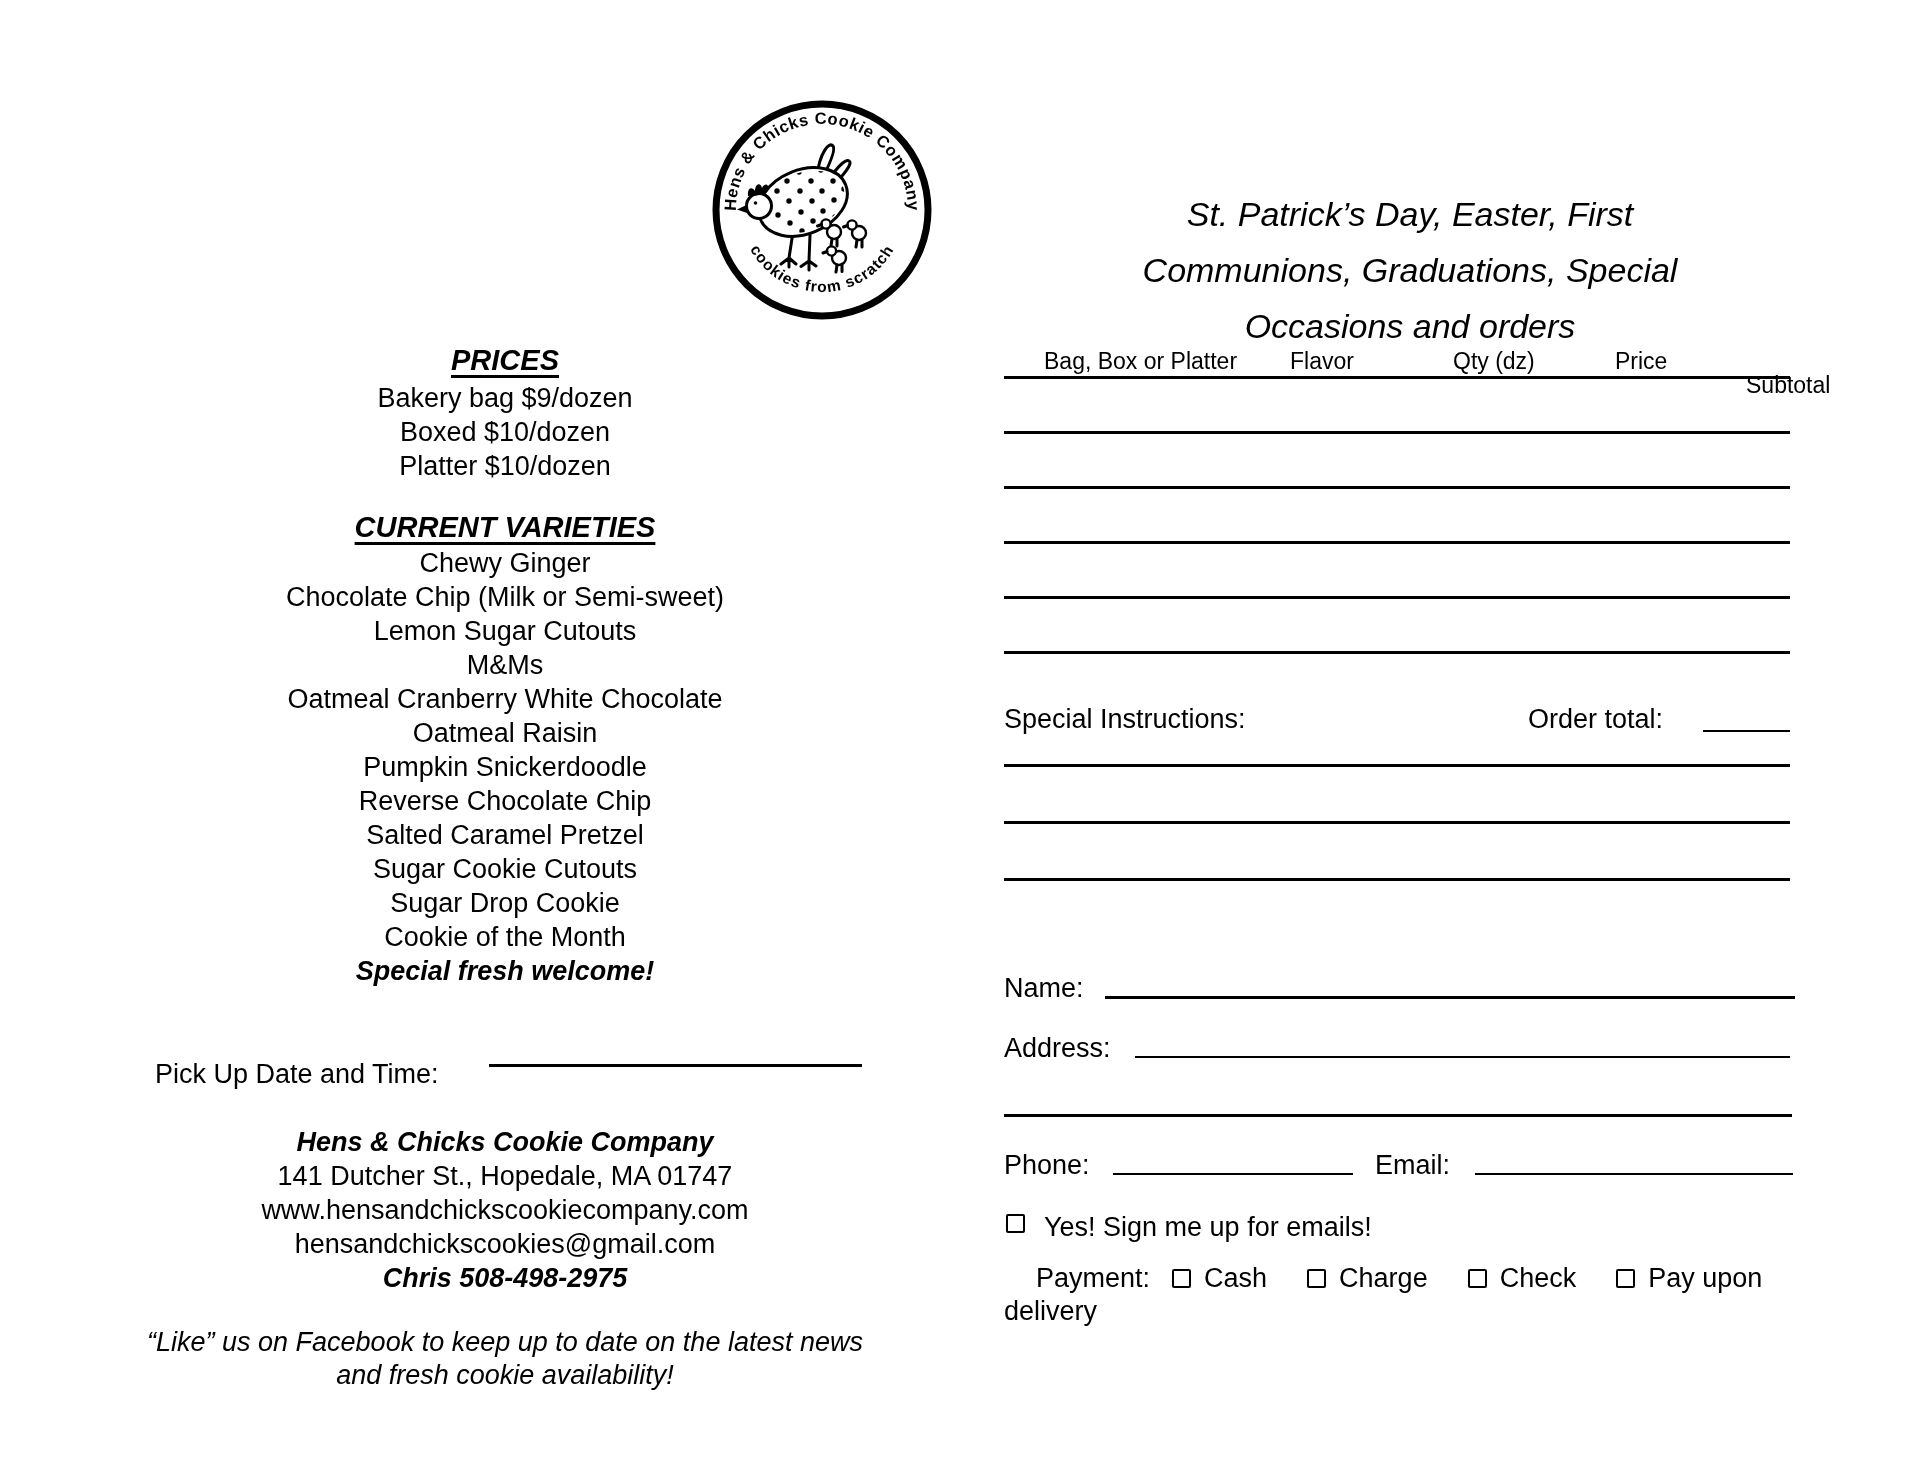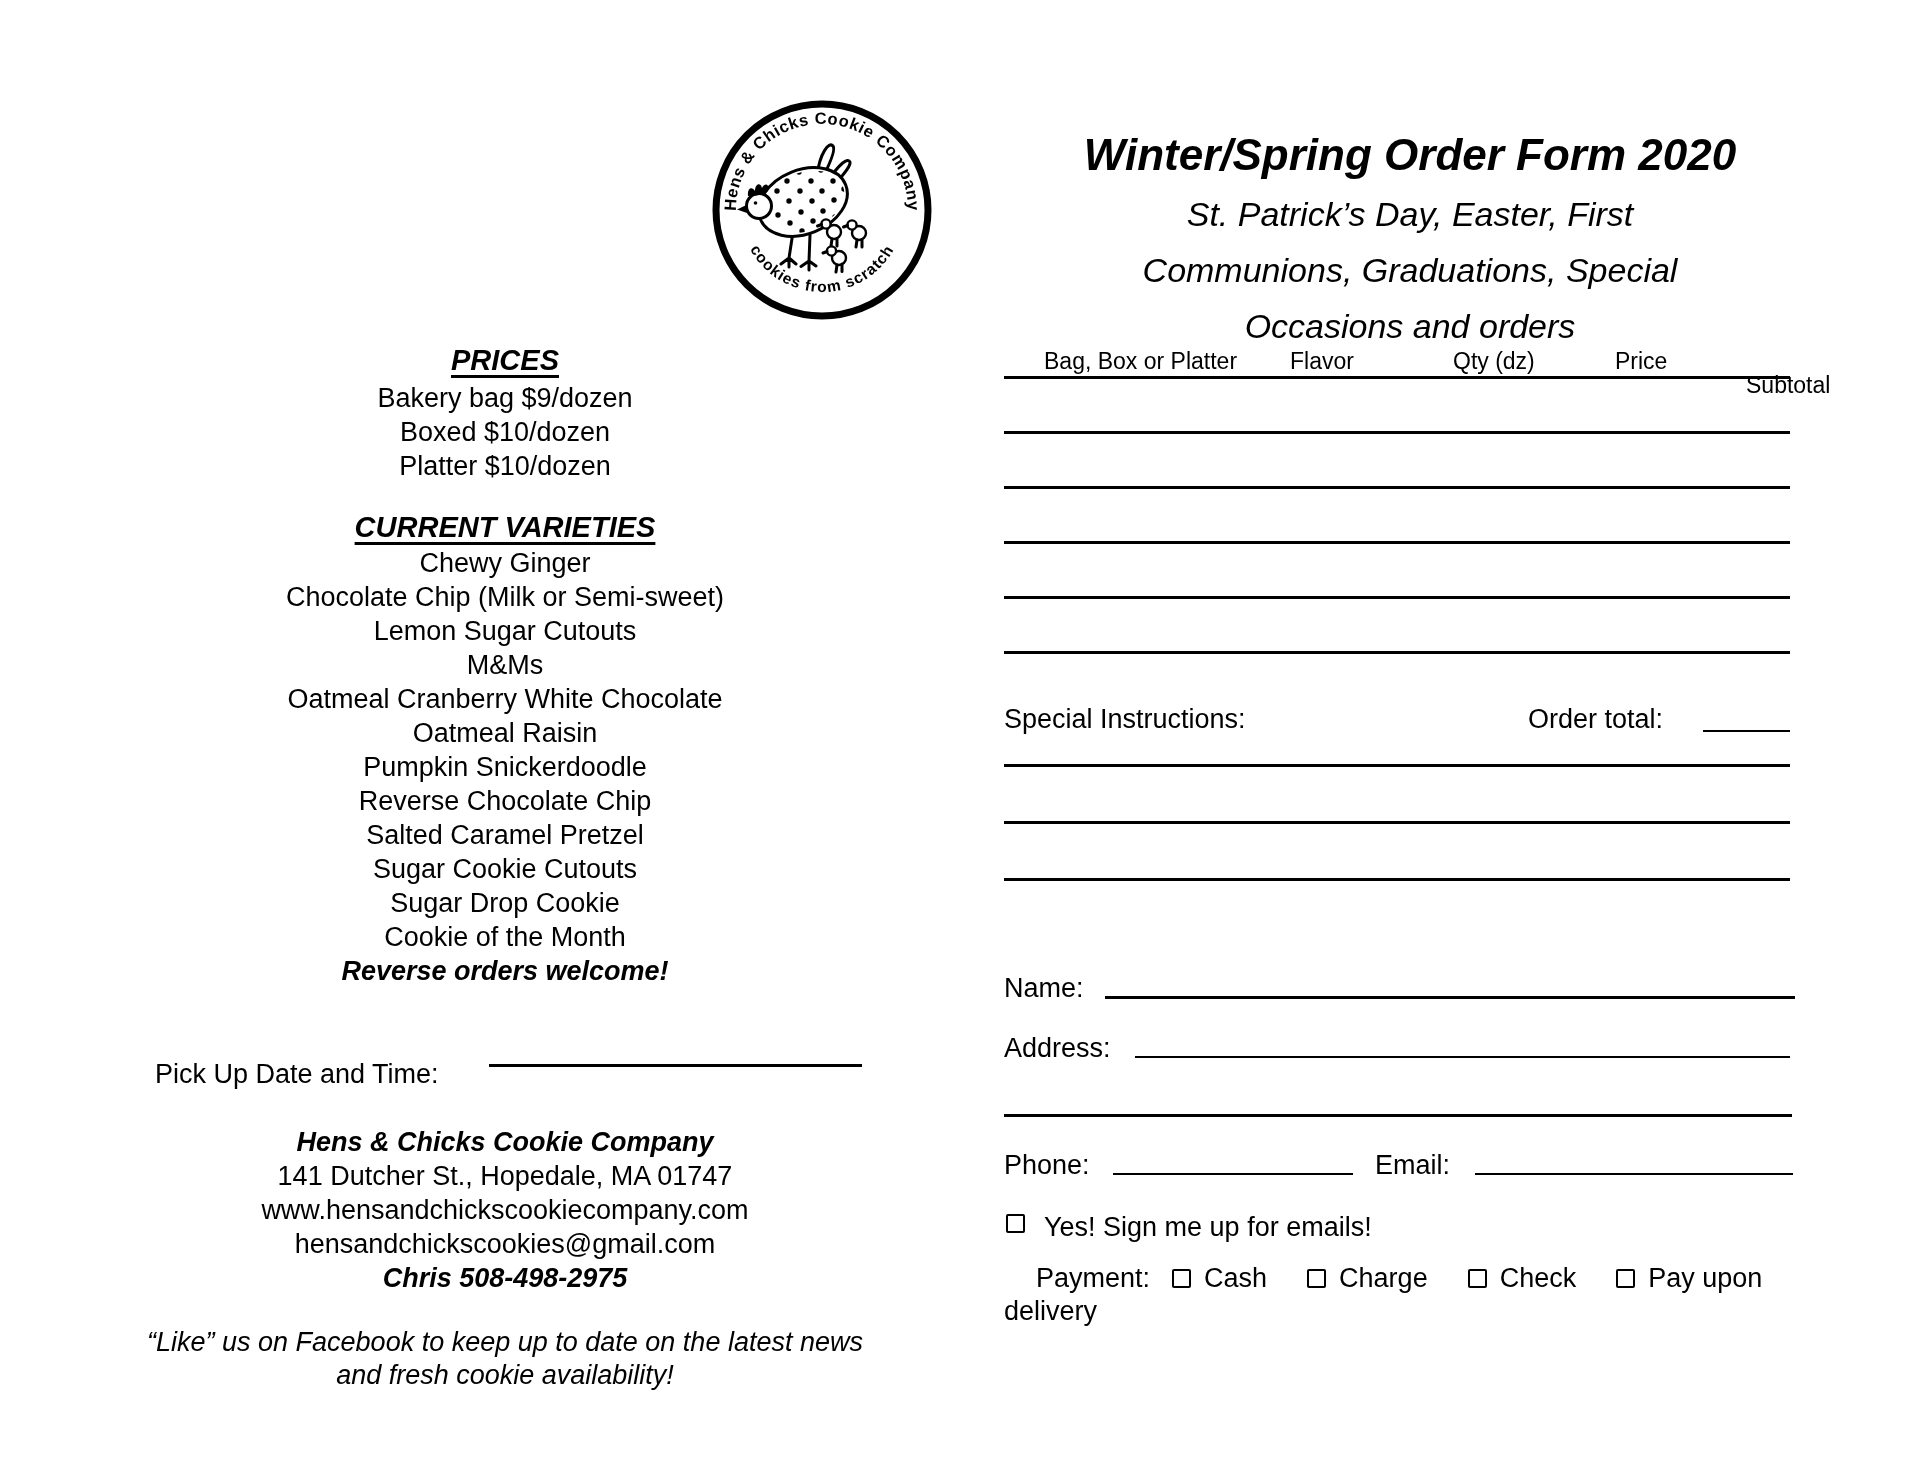--- a/index.html
+++ b/index.html
@@ -114,35 +114,34 @@
 M&amp;Ms
 Oatmeal Cranberry White Chocolate
 Oatmeal Raisin
 Pumpkin Snickerdoodle
 Reverse Chocolate Chip
 Salted Caramel Pretzel
 Sugar Cookie Cutouts
 Sugar Drop Cookie
 Cookie of the Month</div>
 
-  <div class="abs ctr t27 bi" style="left:55px;top:954px;width:900px;">Reverse orders welcome!</div>
+  <div class="abs ctr t27 bi" style="left:55px;top:954px;width:900px;">Special fresh welcome!</div>
 
   <span class="abs t27" style="left:155px;top:1039px;margin-top:18px;">Pick Up Date and Time:</span>
   <span class="abs t27" style="left:489px;top:1040px;width:373px;height:24px;border-bottom:3px solid #000;"></span>
 
   <div class="abs ctr t27 bi" style="left:55px;top:1125px;width:900px;">Hens &amp; Chicks Cookie Company</div>
   <div class="abs ctr t27" style="left:55px;top:1159px;width:900px;">141 Dutcher St., Hopedale, MA 01747</div>
   <div class="abs ctr t27" style="left:55px;top:1193px;width:900px;">www.hensandchickscookiecompany.com</div>
   <div class="abs ctr t27" style="left:55px;top:1227px;width:900px;">hensandchickscookies@gmail.com</div>
   <div class="abs ctr t27 bi" style="left:55px;top:1261px;width:900px;">Chris 508-498-2975</div>
 
   <div class="abs ctr t27 it pre" style="left:55px;top:1326px;width:900px;line-height:33px;">“Like” us on Facebook to keep up to date on the latest news
 and fresh cookie availability!</div>
 
-  <div class="abs ctr title44" style="left:1010px;top:130px;width:800px;">Winter/Spring Order Form 2020</div>
 
   <div class="abs ctr sub34 pre" style="left:1080px;top:186px;width:660px;">St. Patrick’s Day, Easter, First
 Communions, Graduations, Special
 Occasions and orders</div>
 
   <span class="abs colhead" style="left:1009px;top:348px;margin-left:35px;">Bag, Box or Platter</span>
   <span class="abs colhead" style="left:1290px;top:348px;">Flavor</span>
   <span class="abs colhead" style="left:1453px;top:348px;">Qty (dz)</span>
   <span class="abs colhead" style="left:1615px;top:348px;">Price</span>
   <span class="abs colhead" style="left:1746px;top:348px;margin-top:24px;">Subtotal</span>

